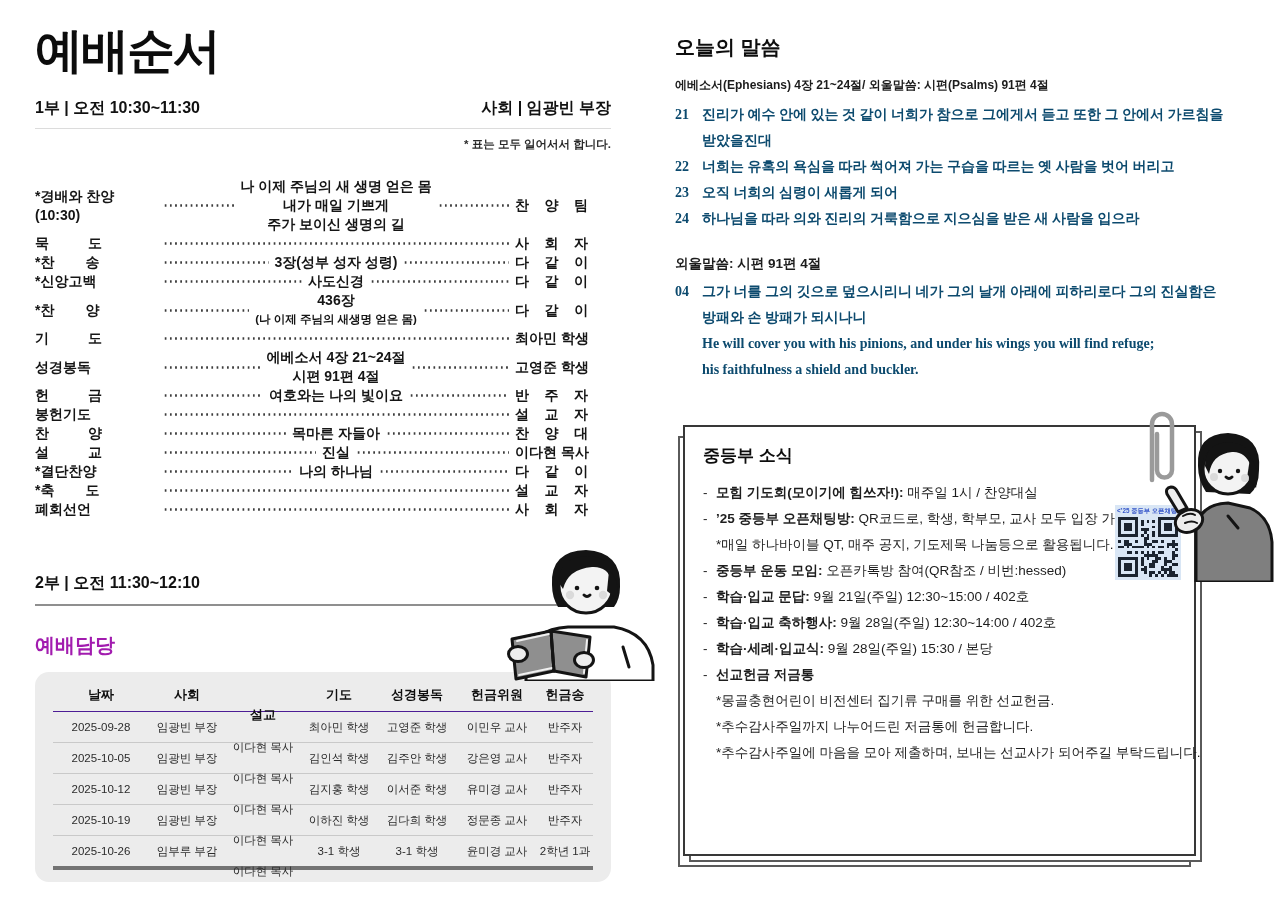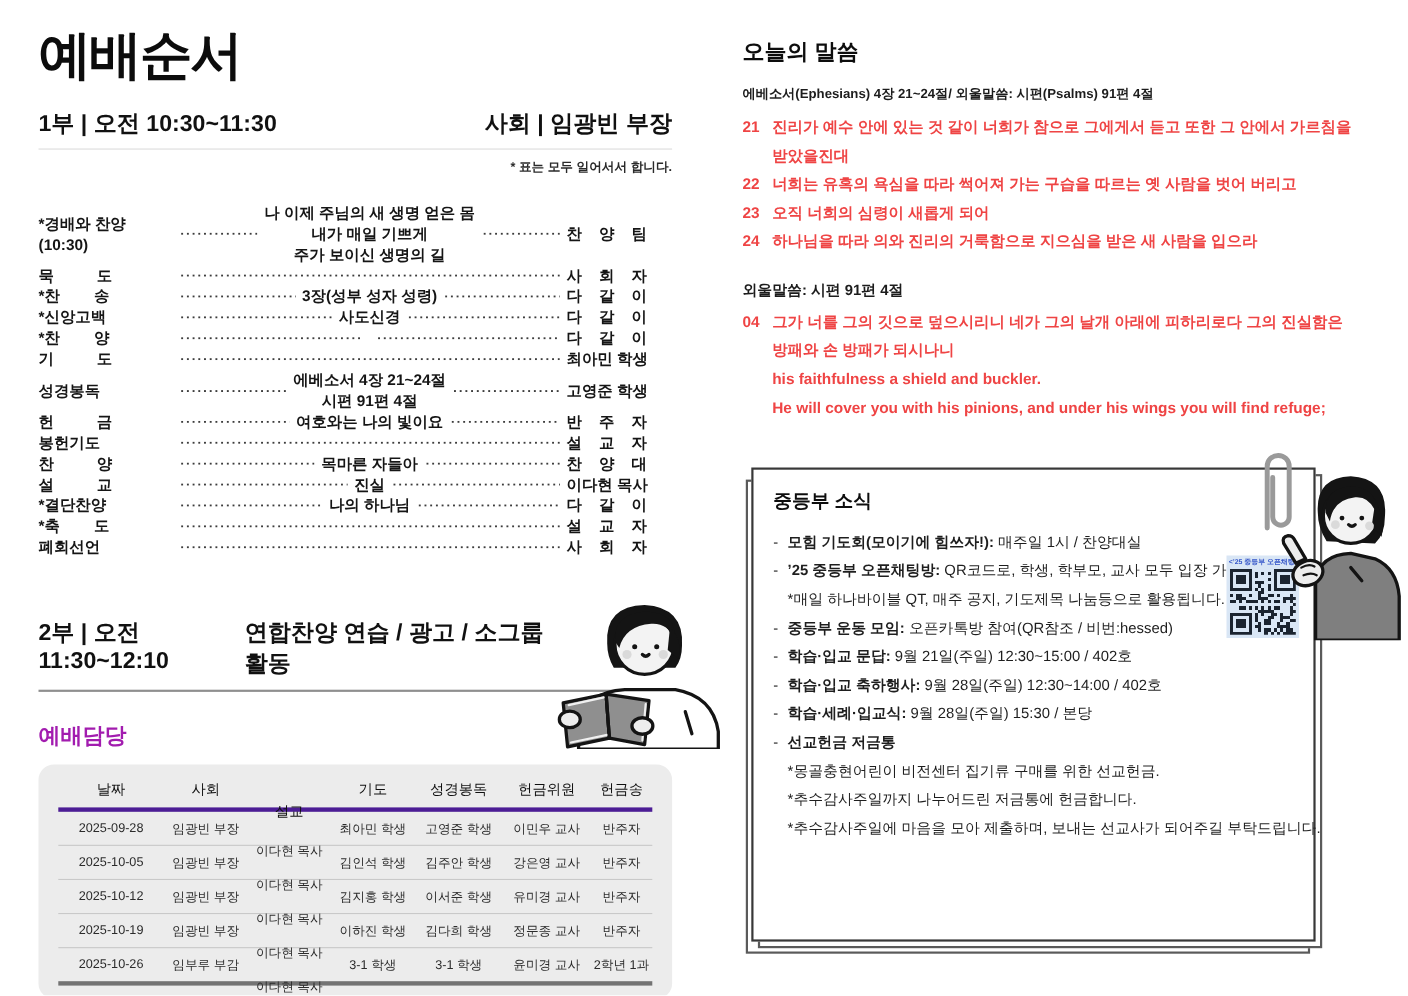--- a/index.html
+++ b/index.html
@@ -3,21 +3,21 @@
 <meta charset="utf-8">
 <style>
   html,body{margin:0;padding:0;background:#fff;}
   .page{position:relative;width:1280px;height:905px;background:#fff;overflow:hidden;
         font-family:"Liberation Sans","DejaVu Sans",sans-serif;color:#1c1c1c;}
 
   
   .left-col{position:absolute;left:35px;top:26px;width:576px;}
   .main-title{font-size:48px;font-weight:900;letter-spacing:-2px;line-height:1.05;margin:0;color:#0c0c0c;}
   .sec-row{display:flex;justify-content:space-between;align-items:baseline;
-           font-weight:700;font-size:21px;color:#111;}
+           font-weight:700;font-size:16px;color:#111;}
   .p1{margin-top:22px;}
   .hr1{height:1px;background:#dcdcdc;margin-top:9px;}
   .stand-note{text-align:right;font-size:11.5px;color:#2a2a2a;margin-top:8px;font-weight:600;}
 
   .order{margin-top:25px;font-size:14px;font-weight:700;line-height:19px;color:#151515;}
   .orow{display:flex;align-items:center;}
   .olabel{min-width:122px;white-space:pre;}
   .olabel .lbl-sub{font-weight:700;}
   .leader{flex:1;align-self:center;height:5px;margin:0 6px;
           background-image:radial-gradient(circle,#3c3c3c 1.05px,rgba(0,0,0,0) 1.2px);
@@ -26,32 +26,32 @@
   .ocenter .small{font-size:11.5px;}
   .oby{min-width:96px;text-align:left;white-space:pre;}
 
   .p2{margin-top:54px;}
   .p2 .sec-right{margin-right:112px;}
   .hr2{height:2px;background:#8f8f8f;margin-top:10px;}
 
   .duty-title{font-size:20px;font-weight:900;margin-top:26px;color:#a21caf;}
   .duty{margin-top:13px;background:#ececec;border-radius:14px;padding:6px 18px 12px;}
   .trow{display:flex;align-items:center;height:30px;border-bottom:1px solid #c9c9c9;}
-  .trow.head{font-weight:400;height:33px;border-bottom:4px solid #4c1d95;}
+  .trow.head{font-weight:700;height:33px;border-bottom:1px solid #4c1d95;}
   .trow:last-child{border-bottom:4px solid #737373;}
   .tcell{text-align:center;font-size:11.5px;color:#2b2b2b;white-space:nowrap;overflow:hidden;}
   .trow.head .tcell{font-size:13px;color:#0f0f0f;}
   .c0{width:96px;} .c1{width:76px;} .c2{width:76px;margin-top:40px;} .c3{width:76px;}
   .c4{width:80px;} .c5{width:80px;} .c6{width:56px;}
 
   
   .right-col{position:absolute;left:675px;top:34px;width:578px;}
   .word-title{font-size:20px;font-weight:900;color:#0d0d0d;}
   .ref-line{font-size:12px;font-weight:700;margin-top:16px;white-space:nowrap;}
-  .verses{margin-top:8px;font-size:14px;font-weight:600;line-height:26px;color:#ef4444;}
+  .verses{margin-top:8px;font-size:14px;font-weight:600;line-height:26px;color:#0c4a6e;font-family:Liberation Serif, serif;}
   .vrow{display:flex;}
   .vnum{width:27px;flex:none;}
   .vlines{flex:1;}
   .vlines div{white-space:nowrap;}
   .memory-title{font-size:13.5px;font-weight:700;margin-top:23px;}
   .memory{margin-top:6px;}
 
   
   .sheet{position:absolute;width:509px;height:427px;background:#fff;border:2px solid #5a5a5a;}
   .sheetA{left:689px;top:431px;z-index:1;}
@@ -114,20 +114,21 @@
         <div class="orow">
           <div class="olabel"><div>*신앙고백</div></div>
           <div class="leader"></div>
           <div class="ocenter"><div>사도신경</div></div>
           <div class="leader"></div>
           <div class="oby">다    같    이</div>
         </div>
         <div class="orow">
           <div class="olabel"><div>*찬        양</div></div>
           <div class="leader"></div>
+          <div class="ocenter"><div>436장</div><div class="small">(나 이제 주님의 새생명 얻은 몸)</div></div>
           <div class="leader"></div>
           <div class="oby">다    같    이</div>
         </div>
         <div class="orow">
           <div class="olabel"><div>기          도</div></div>
           <div class="leader"></div>
           <div class="oby">최아민 학생</div>
         </div>
         <div class="orow">
           <div class="olabel"><div>성경봉독</div></div>
@@ -176,21 +177,20 @@
         </div>
         <div class="orow">
           <div class="olabel"><div>폐회선언</div></div>
           <div class="leader"></div>
           <div class="oby">사    회    자</div>
         </div>
       </div>
 
     <div class="sec-row p2">
       <span>2부 | 오전 11:30~12:10</span>
-      <span class="sec-right">연합찬양 연습 / 광고 / 소그룹 활동</span>
     </div>
     <div class="hr2"></div>
 
     <div class="duty-title">예배담당</div>
     <div class="duty" id="duty-table">
         <div class="trow head">
           <div class="tcell c0">날짜</div>
           <div class="tcell c1">사회</div>
           <div class="tcell c2">설교</div>
           <div class="tcell c3">기도</div>
@@ -276,22 +276,22 @@
           </div>
         </div>
       </div>
     <div class="memory-title">외울말씀: 시편 91편 4절</div>
     <div class="verses memory" id="memory-verse">
         <div class="vrow">
           <div class="vnum">04</div>
           <div class="vlines">
             <div>그가 너를 그의 깃으로 덮으시리니 네가 그의 날개 아래에 피하리로다 그의 진실함은</div>
             <div>방패와 손 방패가 되시나니</div>
+            <div>He will cover you with his pinions, and under his wings you will find refuge;</div>
             <div>his faithfulness a shield and buckler.</div>
-            <div>He will cover you with his pinions, and under his wings you will find refuge;</div>
           </div>
         </div>
       </div>
   </div>
 
   <div class="sheet sheetB"></div>
   <div class="sheet sheetA"></div>
   <div class="news">
     <div class="news-in">
       <div class="news-title">중등부 소식</div>

